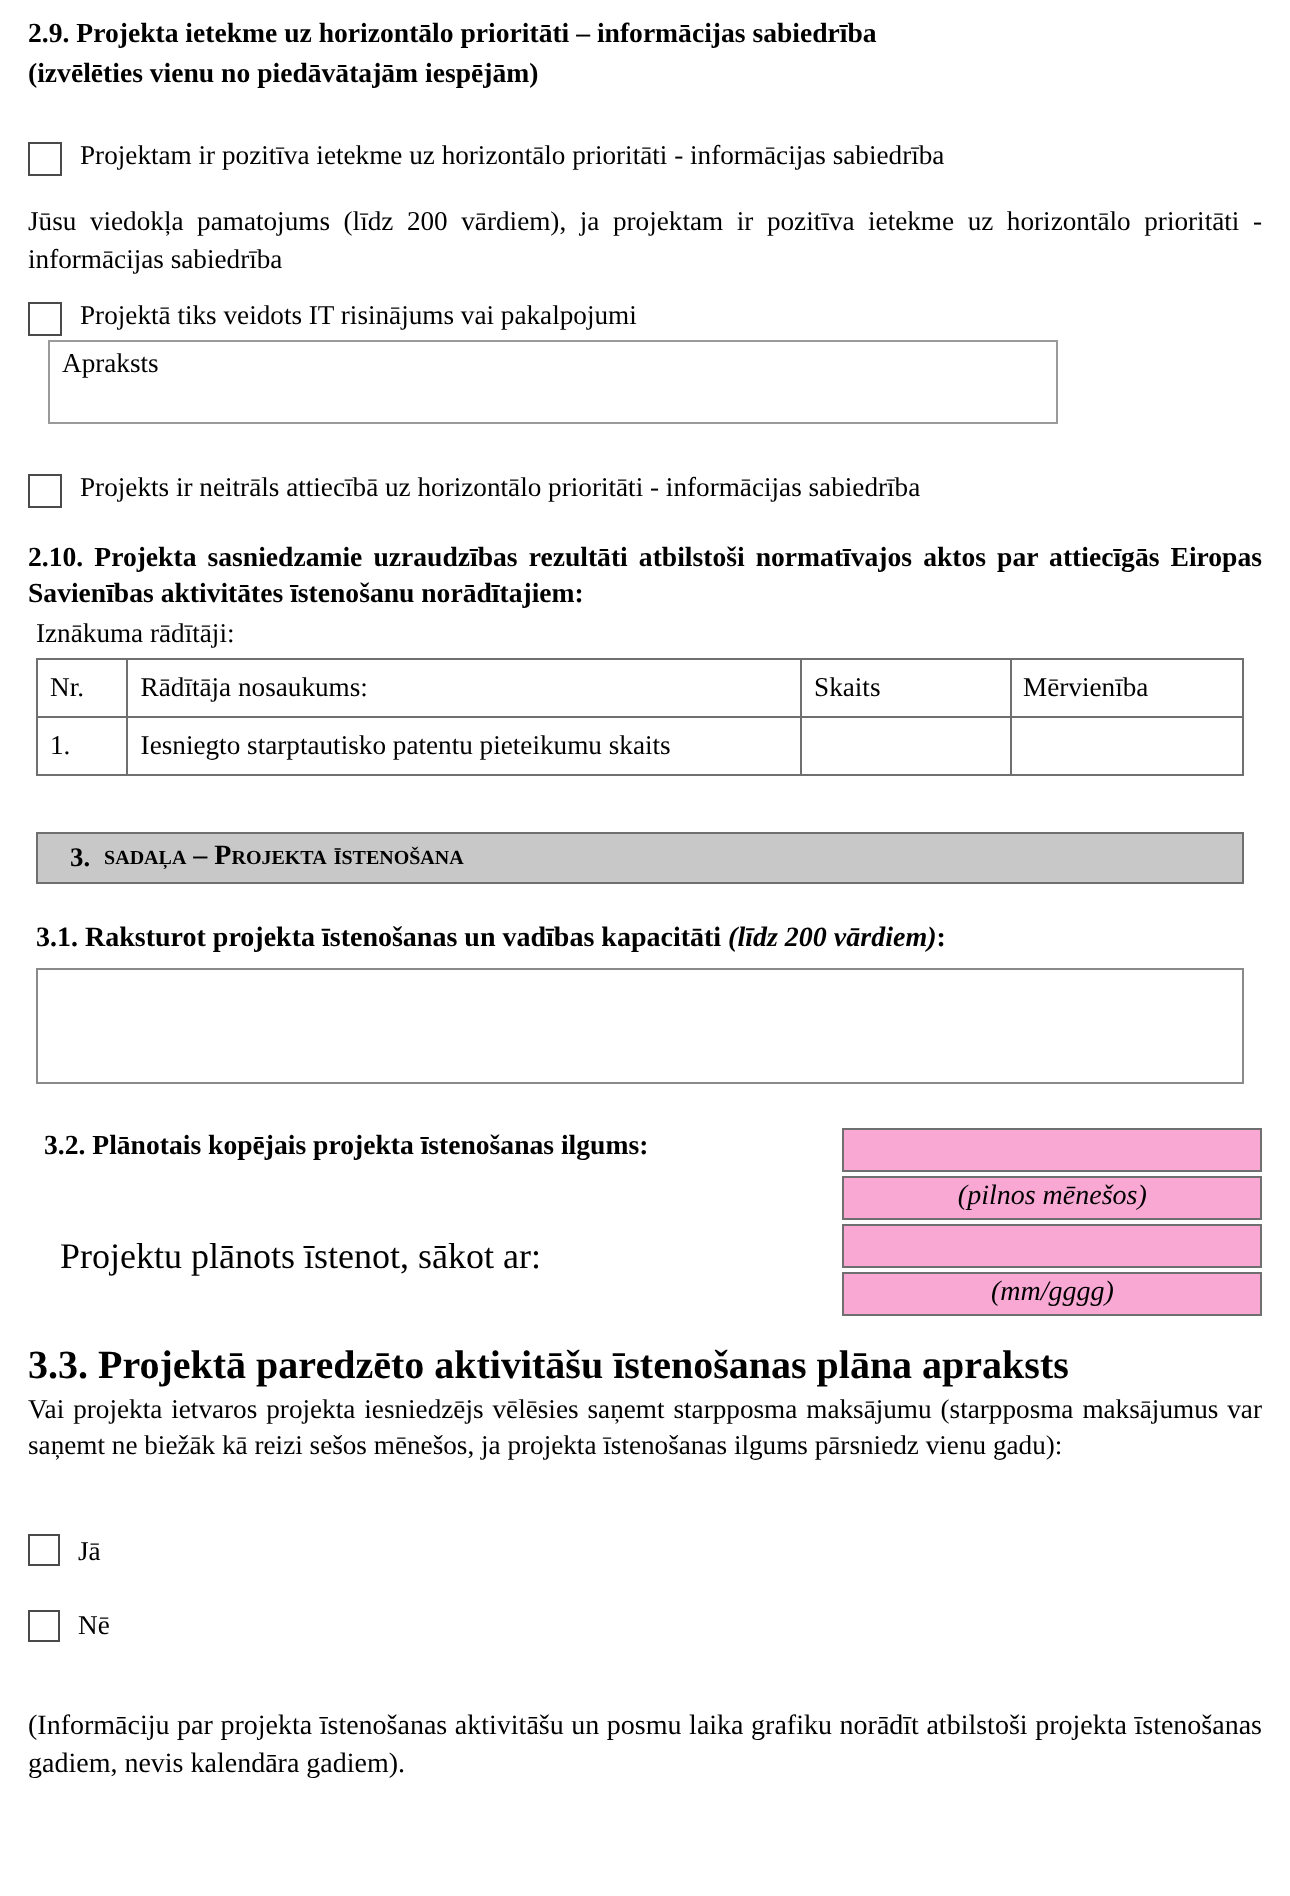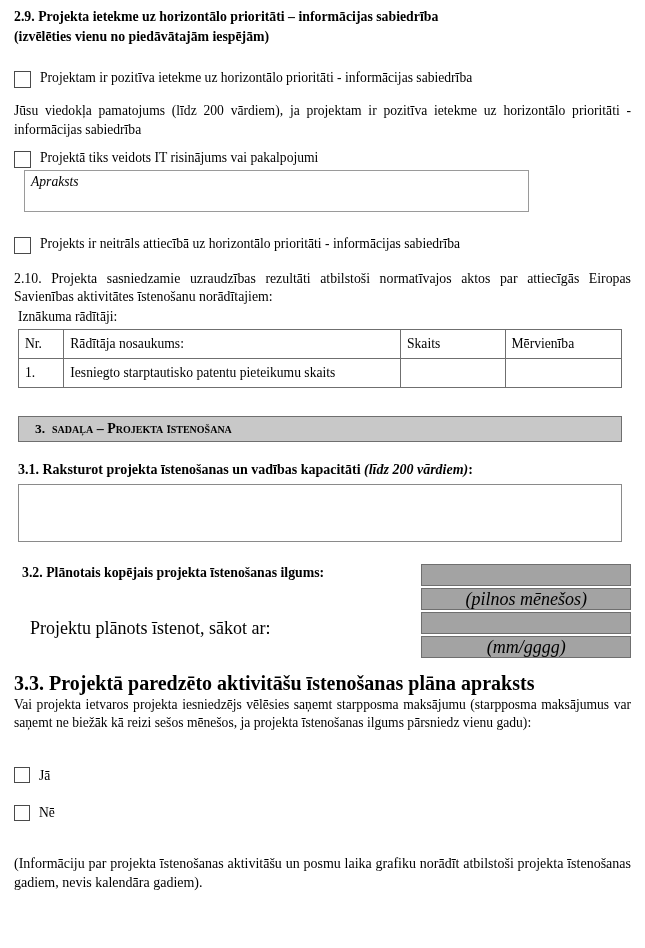--- a/index.html
+++ b/index.html
@@ -63,26 +63,25 @@
   .spacer-20 { height: 20px; }
 
   .desc-box {
     border: 1.2px solid #9a9a9a;
     height: 42px;
     margin: 2px 0 0 10px;
     width: 505px;
     box-sizing: border-box;
     padding: 3px 6px;
     font-size: 13.6px;
-    font-style: italic;
   }
 
   
   .sec-title {
-    font-weight: normal;
+    font-weight: bold;
     font-size: 13.8px;
     line-height: 1.32;
     text-align: justify;
     margin: 0;
   }
   .sub-line {
     font-size: 13.6px;
     margin: 3px 0 4px 4px;
   }
   table.results {
@@ -166,22 +165,22 @@
     width: 210px;
   }
   .in-box {
     border: 1.2px solid #6f6f6f;
     height: 22px;
     box-sizing: border-box;
     display: flex;
     align-items: center;
     justify-content: center;
     font-style: italic;
-    font-size: 18px;
-    background: #a3a3a3;
+    font-size: 14px;
+    background: #f9a8d4;
   }
   .in-box.empty { height: 22px; }
   .in-gap { height: 2px; }
 
   .q33 {
     font-weight: bold;
     font-size: 20px;
     margin-top: 14px;
   }
   .para33 {

